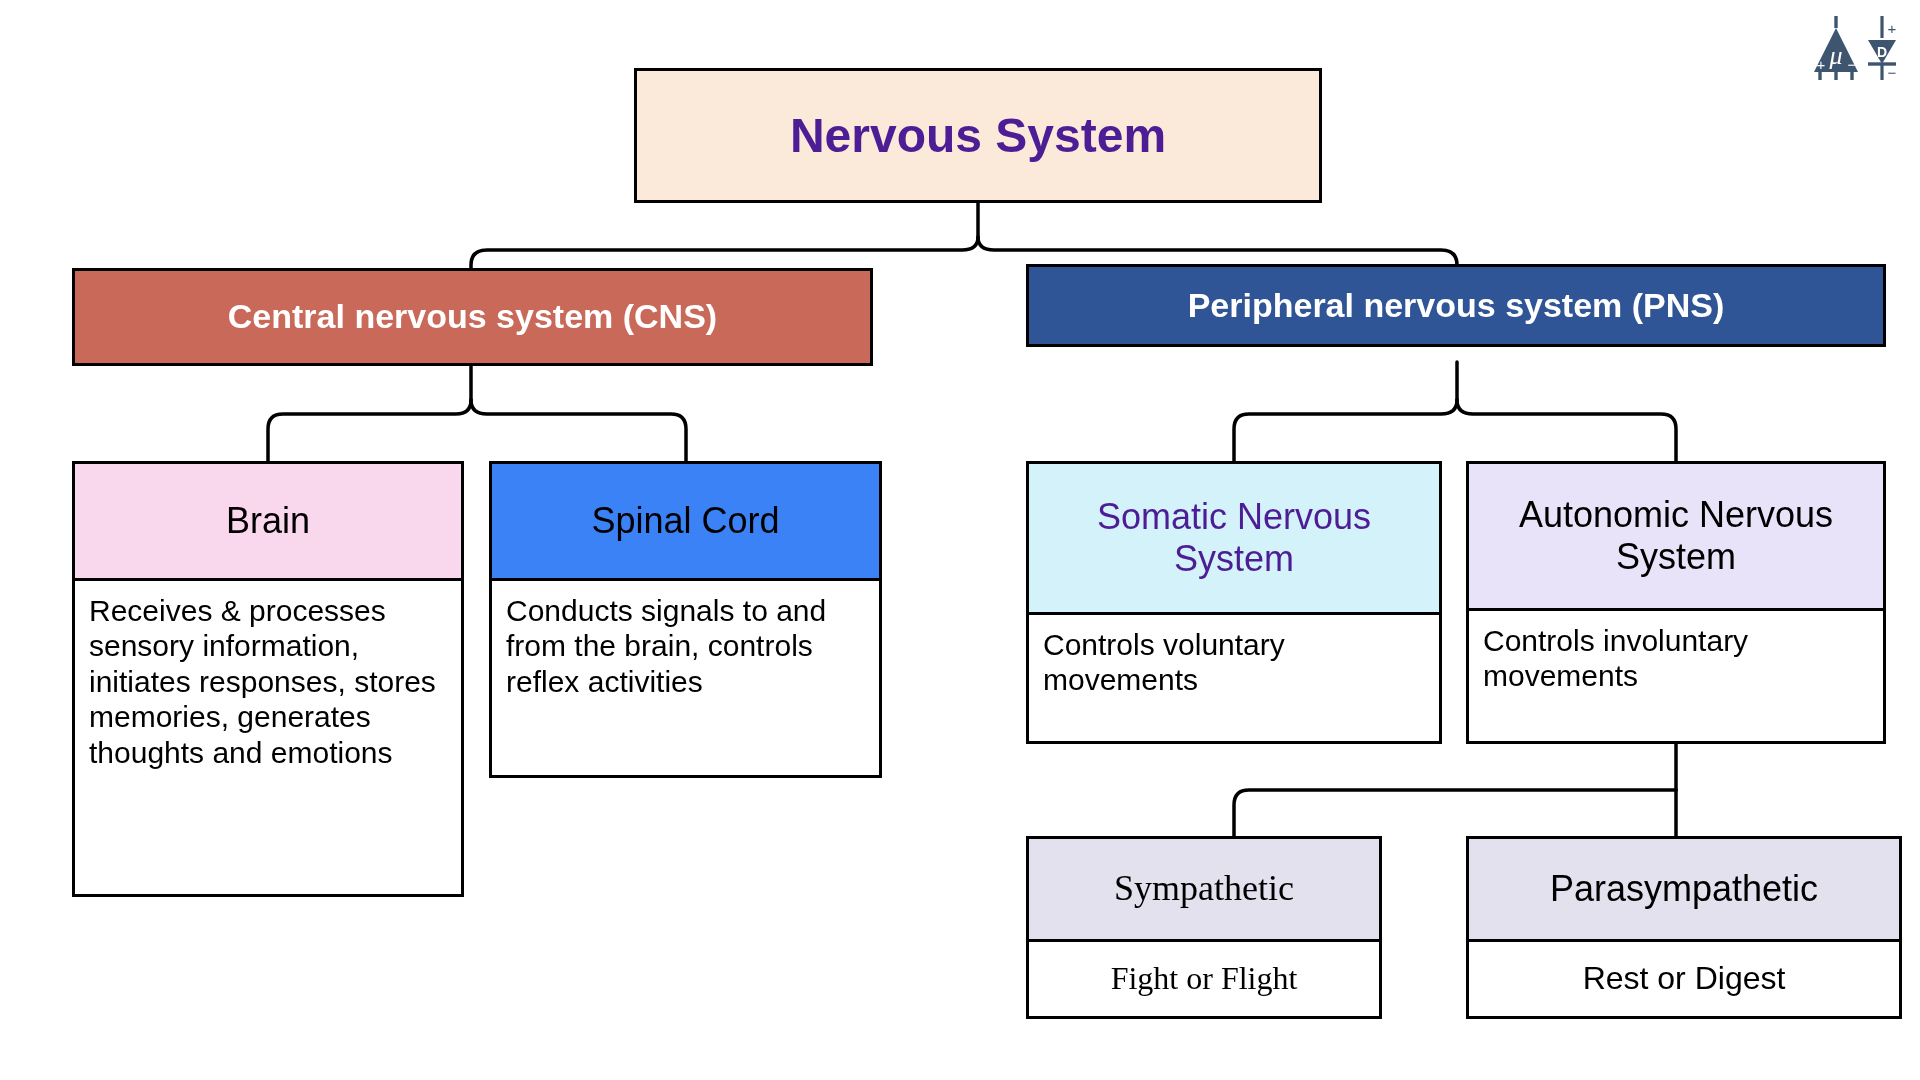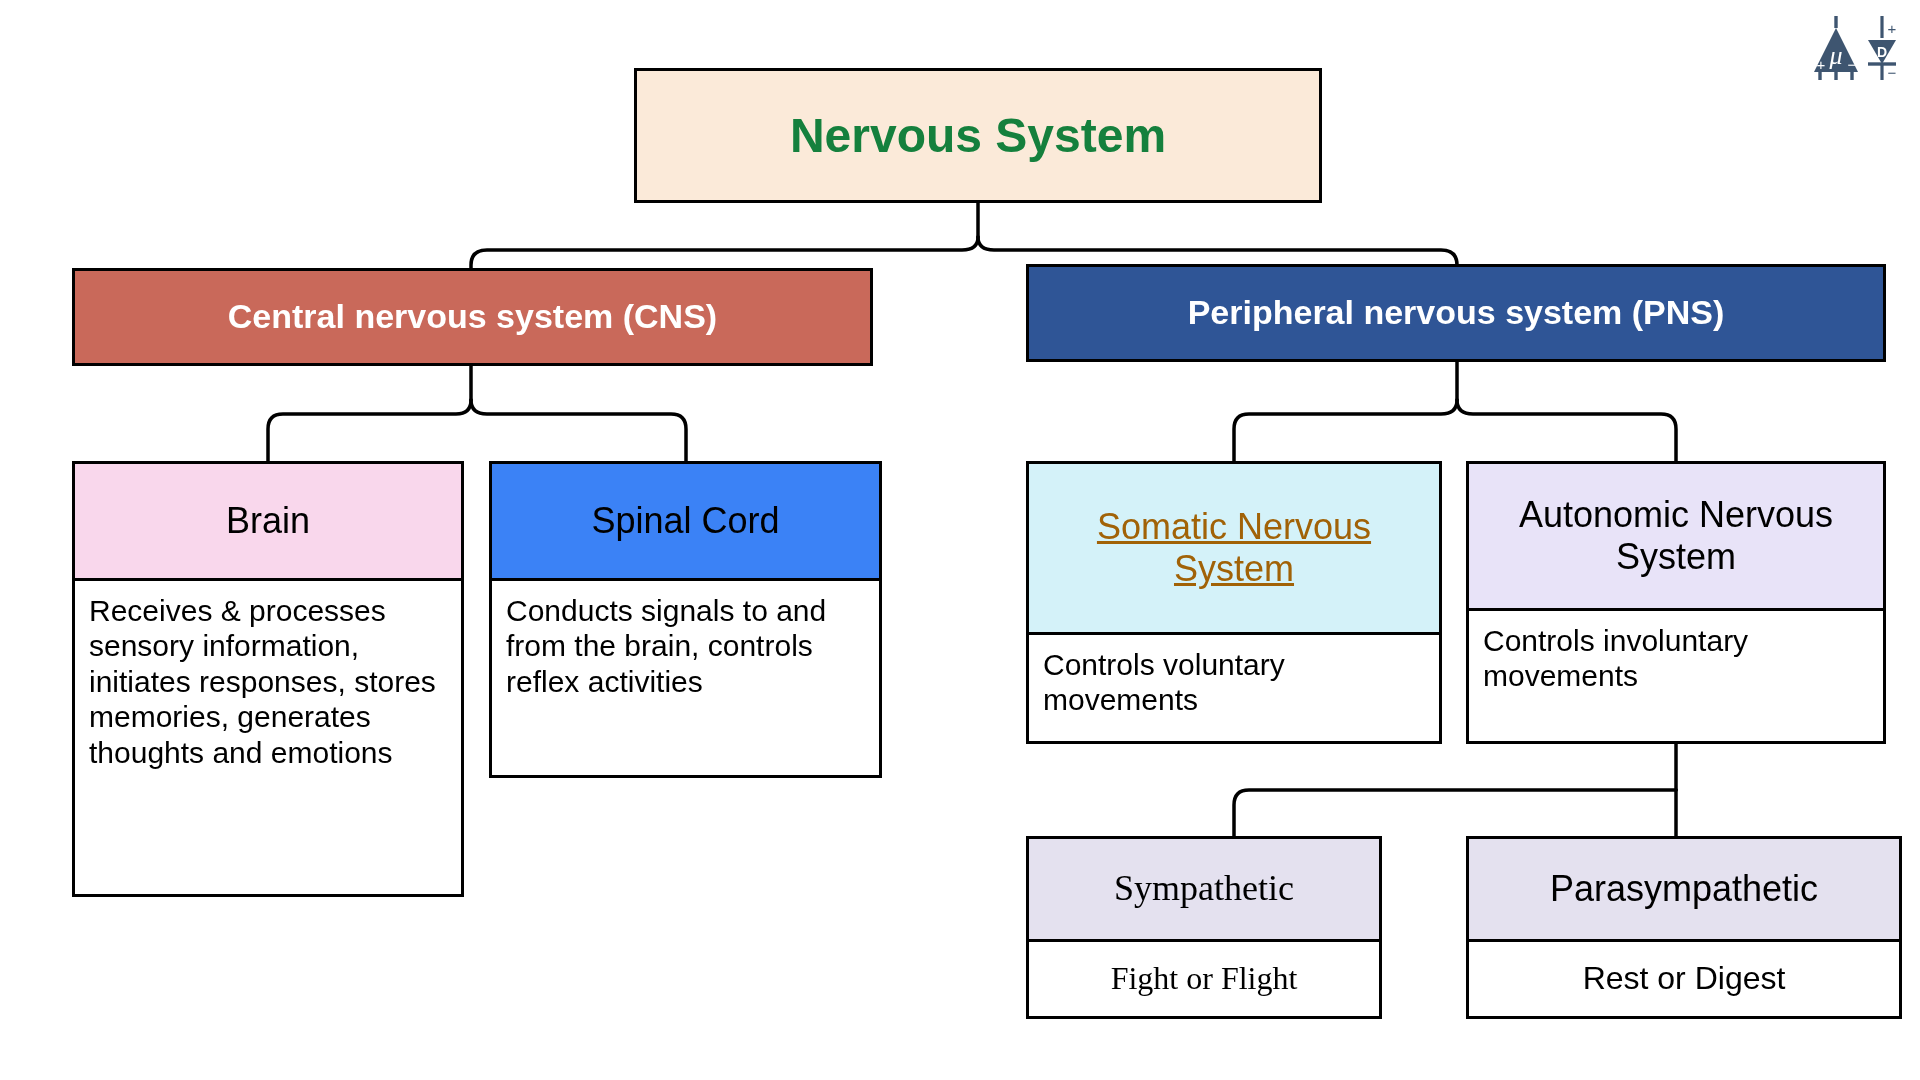--- a/index.html
+++ b/index.html
@@ -53,37 +53,37 @@
 
   
   #node-root {
     left: 634px; top: 68px; width: 688px; height: 135px;
     background: #fbead9;
   }
   #node-root .node-head {
     height: 100%;
     font-size: 48px;
     font-weight: bold;
-    color: #15803d;
+    color: #4c1d95;
   }
 
   
   #node-cns {
     left: 72px; top: 268px; width: 801px; height: 98px;
     background: #c9695a;
     border-width: 3px;
   }
   #node-cns .node-head {
     height: 100%;
     font-size: 34px;
     font-weight: bold;
     color: #ffffff;
   }
   #node-pns {
-    left: 1026px; top: 264px; width: 860px; height: 98px;
+    left: 1026px; top: 264px; width: 860px; height: 83px;
     background: #2f5596;
   }
   #node-pns .node-head {
     height: 100%;
     font-size: 34px;
     font-weight: bold;
     color: #ffffff;
   }
 
   
@@ -107,25 +107,24 @@
     font-size: 36px;
     color: #000000;
   }
 
   
   #node-somatic {
     left: 1026px; top: 461px; width: 416px; height: 283px;
     background: #ffffff;
   }
   #node-somatic .node-head {
-    height: 168px;
+    height: 148px;
     background: #d4f2f9;
     font-size: 36px;
-    color: #a16207;
-    text-decoration: underline;
+    color: #4c1d95;
   }
   #node-autonomic {
     left: 1466px; top: 461px; width: 420px; height: 283px;
     background: #0f172a;
   }
   #node-autonomic .node-head {
     height: 144px;
     background: #e8e3f8;
     font-size: 36px;
     color: #000000;

